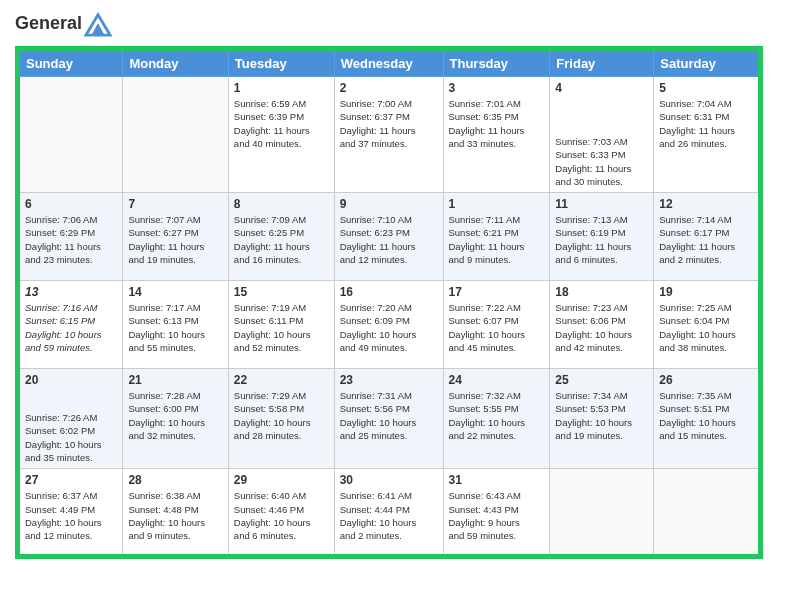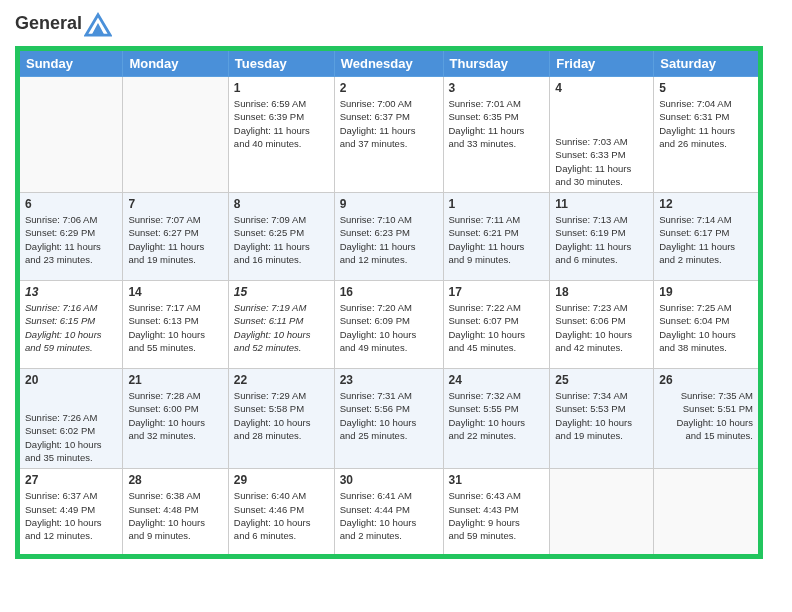--- a/index.html
+++ b/index.html
@@ -236,21 +236,21 @@
 Daylight: 10 hours
 and 59 minutes.</div>
           </td>
           <td style="background: rgb(255, 255, 255); margin-left: 32px;">
             <span class="day-num">14</span>
             <div class="day-info" style="white-space: pre-line;">Sunrise: 7:17 AM
 Sunset: 6:13 PM
 Daylight: 10 hours
 and 55 minutes.</div>
           </td>
-          <td style="background: rgb(255, 255, 255); font-style: italic;">
+          <td style="background: rgb(255, 255, 255);">
             <span class="day-num">15</span>
             <div class="day-info" style="white-space: pre-line;">Sunrise: 7:19 AM
 Sunset: 6:11 PM
 Daylight: 10 hours
 and 52 minutes.</div>
           </td>
           <td style="background: rgb(255, 255, 255);">
             <span class="day-num">16</span>
             <div class="day-info" style="white-space: pre-line;">Sunrise: 7:20 AM
 Sunset: 6:09 PM
@@ -317,21 +317,21 @@
           </td>
           <td style="background: rgb(240, 245, 251);">
             <span class="day-num">25</span>
             <div class="day-info" style="white-space: pre-line;">Sunrise: 7:34 AM
 Sunset: 5:53 PM
 Daylight: 10 hours
 and 19 minutes.</div>
           </td>
           <td style="background: rgb(240, 245, 251);">
             <span class="day-num">26</span>
-            <div class="day-info" style="white-space: pre-line; text-align: right;">Sunrise: 7:35 AM
+            <div class="day-info" style="white-space: pre-line;">Sunrise: 7:35 AM
 Sunset: 5:51 PM
 Daylight: 10 hours
 and 15 minutes.</div>
           </td>
         </tr>
         <tr>
           <td style="background: rgb(255, 255, 255);">
             <span class="day-num">27</span>
             <div class="day-info" style="white-space: pre-line;">Sunrise: 6:37 AM
 Sunset: 4:49 PM

